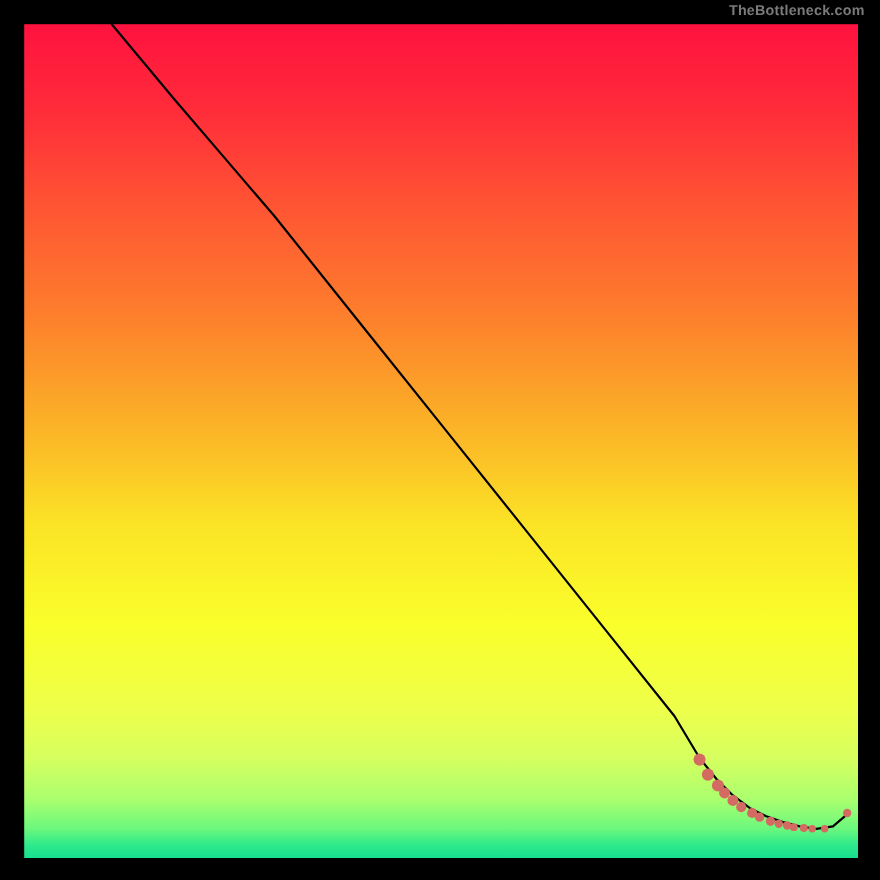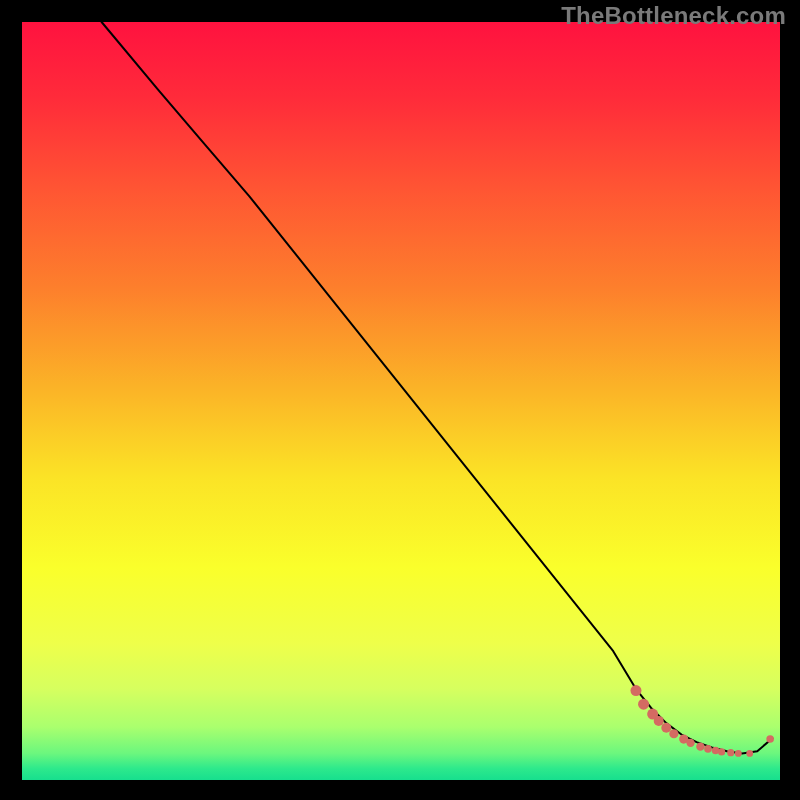--- a/index.html
+++ b/index.html
@@ -14,21 +14,21 @@
   .stage {
     position: relative;
     width: 800px;
     height: 800px;
   }
   .watermark {
     position: absolute;
     top: 2px;
     right: 14px;
     color: #7a7a7a;
-    font-size: 24px;
+    font-size: 13px;
     font-weight: 600;
     letter-spacing: 0.2px;
     user-select: none;
     z-index: 3;
   }
   svg {
     position: absolute;
     left: 0;
     top: 0;
     z-index: 1;

